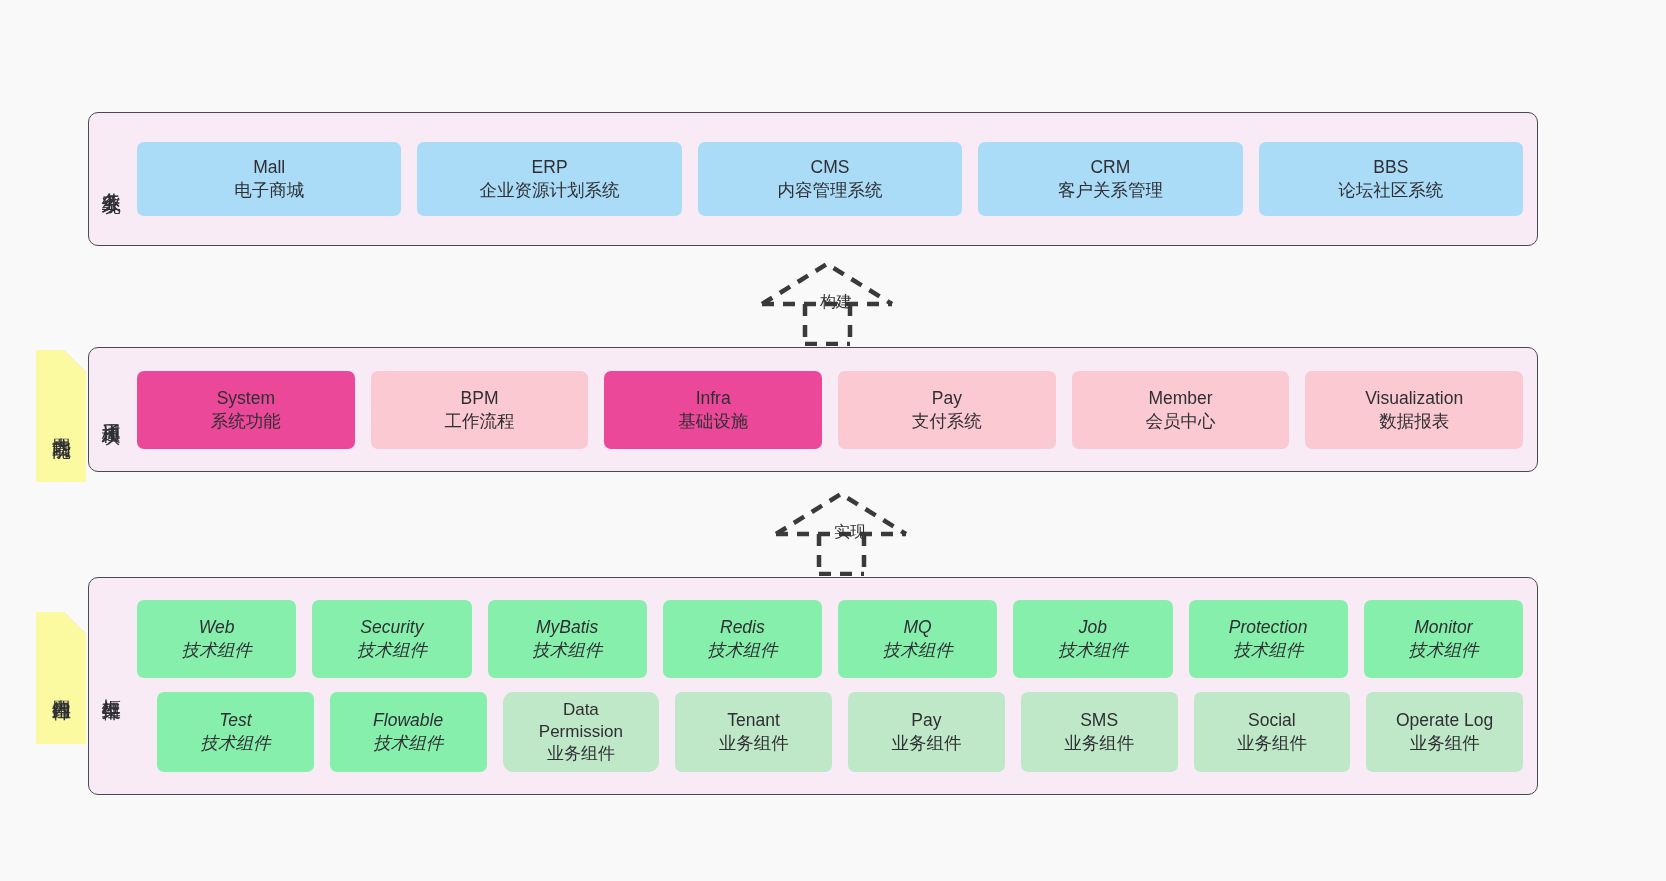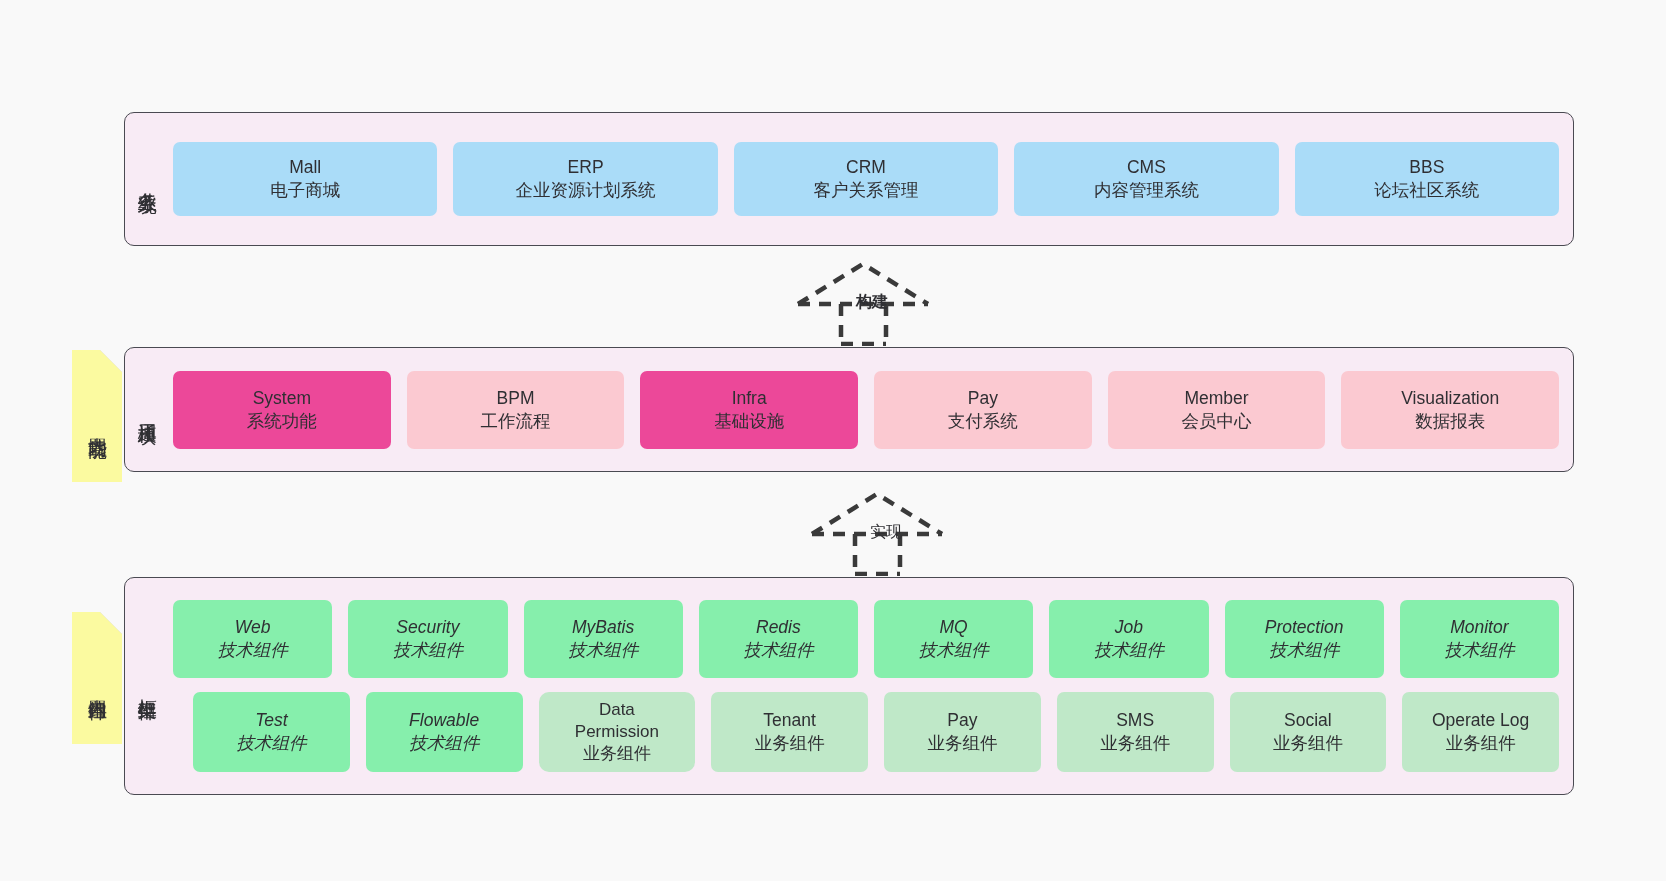--- a/index.html
+++ b/index.html
@@ -4,21 +4,21 @@
 <style>
   html,body{margin:0;padding:0;}
   body{
     width:1666px;height:881px;
     background:#f9f9f9;
     font-family:"Liberation Sans","DejaVu Sans",sans-serif;
     color:#333333;
     position:relative;
     overflow:hidden;
   }
-  .canvas{position:absolute;inset:0;margin-left:36px;}
+  .canvas{position:absolute;inset:0;}
 
   
   .layer{
     position:absolute;
     background:#f8ebf5;
     border:1.6px solid #4a4a52;
     border-radius:10px;
     box-sizing:border-box;
     display:flex;
     align-items:stretch;
@@ -124,47 +124,47 @@
       <div class="row" style="height:74px;">
         <div class="cell c-blue">
           <span class="en">Mall</span>
           <span class="cn">电子商城</span>
         </div>
         <div class="cell c-blue">
           <span class="en">ERP</span>
           <span class="cn">企业资源计划系统</span>
         </div>
         <div class="cell c-blue">
+          <span class="en">CMS</span>
+          <span class="cn">内容管理系统</span>
+        </div>
+        <div class="cell c-blue">
           <span class="en">CRM</span>
           <span class="cn">客户关系管理</span>
-        </div>
-        <div class="cell c-blue">
-          <span class="en">CMS</span>
-          <span class="cn">内容管理系统</span>
         </div>
         <div class="cell c-blue">
           <span class="en">BBS</span>
           <span class="cn">论坛社区系统</span>
         </div>
       </div>
     </div>
   </div>
 
   <div class="gen-arrow" style="left:752px; top:258px; width:160px; height:88px;">
     <svg width="160" height="88" viewBox="0 0 160 88">
 
       <polyline points="10,46 75,6 140,46" fill="none" stroke="#3a3a3a" stroke-width="4.5" stroke-dasharray="12 9" stroke-linecap="butt"></polyline>
       <line x1="10" y1="46" x2="140" y2="46" stroke="#3a3a3a" stroke-width="4.5" stroke-dasharray="12 9"></line>
 
       <line x1="53" y1="46" x2="53" y2="86" stroke="#3a3a3a" stroke-width="4.5" stroke-dasharray="12 9"></line>
       <line x1="98" y1="46" x2="98" y2="86" stroke="#3a3a3a" stroke-width="4.5" stroke-dasharray="12 9"></line>
       <line x1="53" y1="86" x2="98" y2="86" stroke="#3a3a3a" stroke-width="4.5" stroke-dasharray="12 9"></line>
     </svg>
   </div>
-  <div class="gen-label" style="left:820px; top:292px;font-weight:bold;">构建</div>
+  <div class="gen-label" style="left:820px; top:292px;">构建</div>
 
   <div class="note" style="left:36px; top:350px; width:50px; height:132px;">
     <div class="note-fold"></div>
     <span>内置功能</span>
   </div>
 
   <div class="layer" id="layer-1" style="left:88px; top:347px; width:1450px; height:125px;">
     <div class="layer-title">通用模块</div>
     <div class="layer-body">
       <div class="row" style="height:78px;">

